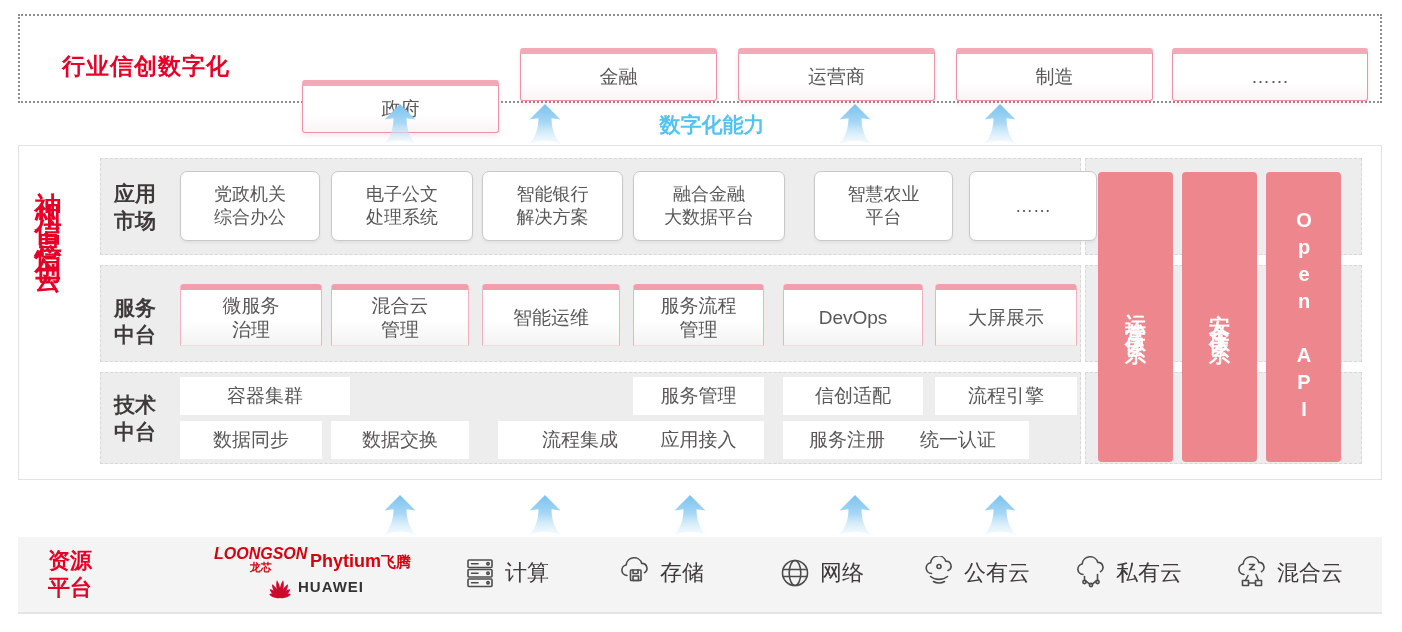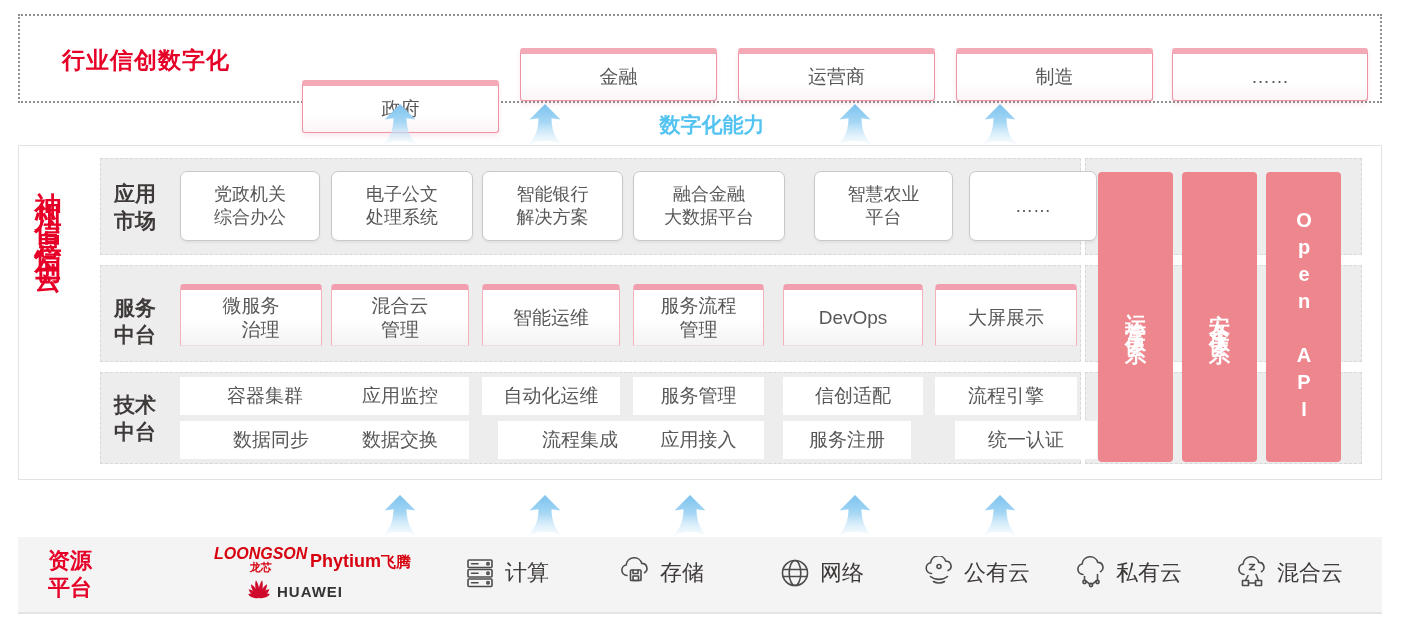--- a/index.html
+++ b/index.html
@@ -54,21 +54,21 @@
   .res-panel { position:absolute; left:18px; top:537px; width:1364px; height:77px;
     background:#f4f4f4; border-bottom:2px solid #e4e4e4; box-sizing:border-box; }
   .res-label { position:absolute; left:48px; top:547px; font-size:22px; font-weight:bold;
     color:var(--red,#e60027); line-height:27px; white-space:pre-line; }
   .loongson { position:absolute; left:214px; top:545px; color:#d7000f; text-align:center; }
   .loongson-en { font-size:16px; font-weight:bold; font-style:italic; }
   .loongson-cn { font-size:11px; font-weight:bold; margin-top:-3px; }
   .phytium { position:absolute; left:310px; top:551px; color:#d7000f; font-weight:bold; }
   .phytium-en { font-size:18px; }
   .phytium-cn { font-size:15px; }
-  .huawei { position:absolute; left:247px; top:578px; display:flex; align-items:flex-end; gap:6px; }
+  .huawei { position:absolute; left:268px; top:578px; display:flex; align-items:flex-start; gap:6px; }
   .huawei-text { font-size:15px; font-weight:bold; color:#333; letter-spacing:1px; }
   .res-item { position:absolute; top:553px; height:40px; display:flex; align-items:center; gap:8px;
     font-size:22px; color:#3e3a39; }
   .res-icon { stroke:#4c4c4c; stroke-width:1.6; fill:none; stroke-linecap:round; stroke-linejoin:round; }
   .defs-only { position:absolute; width:0; height:0; }
 </style>
 </head>
 <body>
 
 <div class="page">
@@ -78,21 +78,21 @@
       <linearGradient id="arrowGrad" x1="0" y1="1" x2="0" y2="0">
         <stop offset="0" stop-color="#dbeefb" stop-opacity="0.2"></stop>
         <stop offset="0.55" stop-color="#a6d7f5"></stop>
         <stop offset="1" stop-color="#7cc2ee"></stop>
       </linearGradient>
       <path id="arrowShape" fill="url(#arrowGrad)" d="M18 0 L33.5 15.5 L24.5 14.2 C24.5 24 27.5 34 35 41 C29.5 38.2 23.8 36.8 18 36.8 C12.2 36.8 6.5 38.2 1 41 C8.5 34 11.5 24 11.5 14.2 L2.5 15.5 Z"></path>
     </defs>
   </svg>
 
   <div class="top-band">
-    <div class="top-band-label" style="left:42px; top:29px; position:absolute;">行业信创数字化</div>
+    <div class="top-band-label" style="left:42px; top:35px; position:absolute;">行业信创数字化</div>
     <div class="industry-box" style="left:282px; width:197px;margin-top:32px;">政府</div>
     <div class="industry-box" style="left:500px; width:197px;">金融</div>
     <div class="industry-box" style="left:718px; width:197px;">运营商</div>
     <div class="industry-box" style="left:936px; width:197px;">制造</div>
     <div class="industry-box" style="left:1152px; width:196px;">……</div>
   </div>
 
   <div class="cap-label">数字化能力</div>
   <svg class="arrow" style="left:382px; top:104px;" viewBox="0 0 36 41">
       <use href="#arrowShape"></use>
@@ -129,43 +129,41 @@
   <div class="app-box" style="left:331px; width:142px;">电子公文
 处理系统</div>
   <div class="app-box" style="left:482px; width:141px;">智能银行
 解决方案</div>
   <div class="app-box" style="left:633px; width:152px;">融合金融
 大数据平台</div>
   <div class="app-box" style="left:814px; width:139px;">智慧农业
 平台</div>
   <div class="app-box" style="left:969px; width:128px;">……</div>
 
-  <div class="svc-box" style="left:180px; width:142px;text-align:right;">微服务
+  <div class="svc-box" style="left:180px; width:142px;">微服务
 治理</div>
   <div class="svc-box" style="left:331px; width:138px;">混合云
 管理</div>
   <div class="svc-box" style="left:482px; width:138px;">智能运维</div>
   <div class="svc-box" style="left:633px; width:131px;">服务流程
 管理</div>
   <div class="svc-box" style="left:783px; width:140px;">DevOps</div>
   <div class="svc-box" style="left:935px; width:142px;">大屏展示</div>
 
   <div class="tech-box" style="left:180px; top:377px; width:170px;">容器集群</div>
-  <div class="tech-box" style="left:331px; top:377px; width:138px;">应用监控</div>
-  <div class="tech-box" style="left:482px; top:377px; width:138px;">自动化运维</div>
   <div class="tech-box" style="left:633px; top:377px; width:131px;">服务管理</div>
   <div class="tech-box" style="left:783px; top:377px; width:140px;">信创适配</div>
   <div class="tech-box" style="left:935px; top:377px; width:142px;">流程引擎</div>
 
-  <div class="tech-box" style="left:180px; top:421px; width:142px;padding-left:20px;">数据同步</div>
+  <div class="tech-box" style="left:180px; top:421px; width:142px;">数据同步</div>
   <div class="tech-box" style="left:331px; top:421px; width:138px;">数据交换</div>
   <div class="tech-box" style="left:482px; top:421px; width:164px;margin-left:16px;">流程集成</div>
   <div class="tech-box" style="left:633px; top:421px; width:131px;">应用接入</div>
   <div class="tech-box" style="left:783px; top:421px; width:128px;">服务注册</div>
-  <div class="tech-box" style="left:955px; top:421px; width:142px;">统一认证</div>
+  <div class="tech-box" style="left:887px; top:421px; width:142px;">统一认证</div>
 
   <div class="pillar" style="left:1098px;">运营体系</div>
   <div class="pillar" style="left:1182px;">安全体系</div>
   <div class="pillar pillar-latin" style="left:1266px;">Open API</div>
 
   <svg class="arrow" style="left:382px; top:495px;" viewBox="0 0 36 41">
       <use href="#arrowShape"></use>
     </svg>
   <svg class="arrow" style="left:527px; top:495px;" viewBox="0 0 36 41">
       <use href="#arrowShape"></use>

